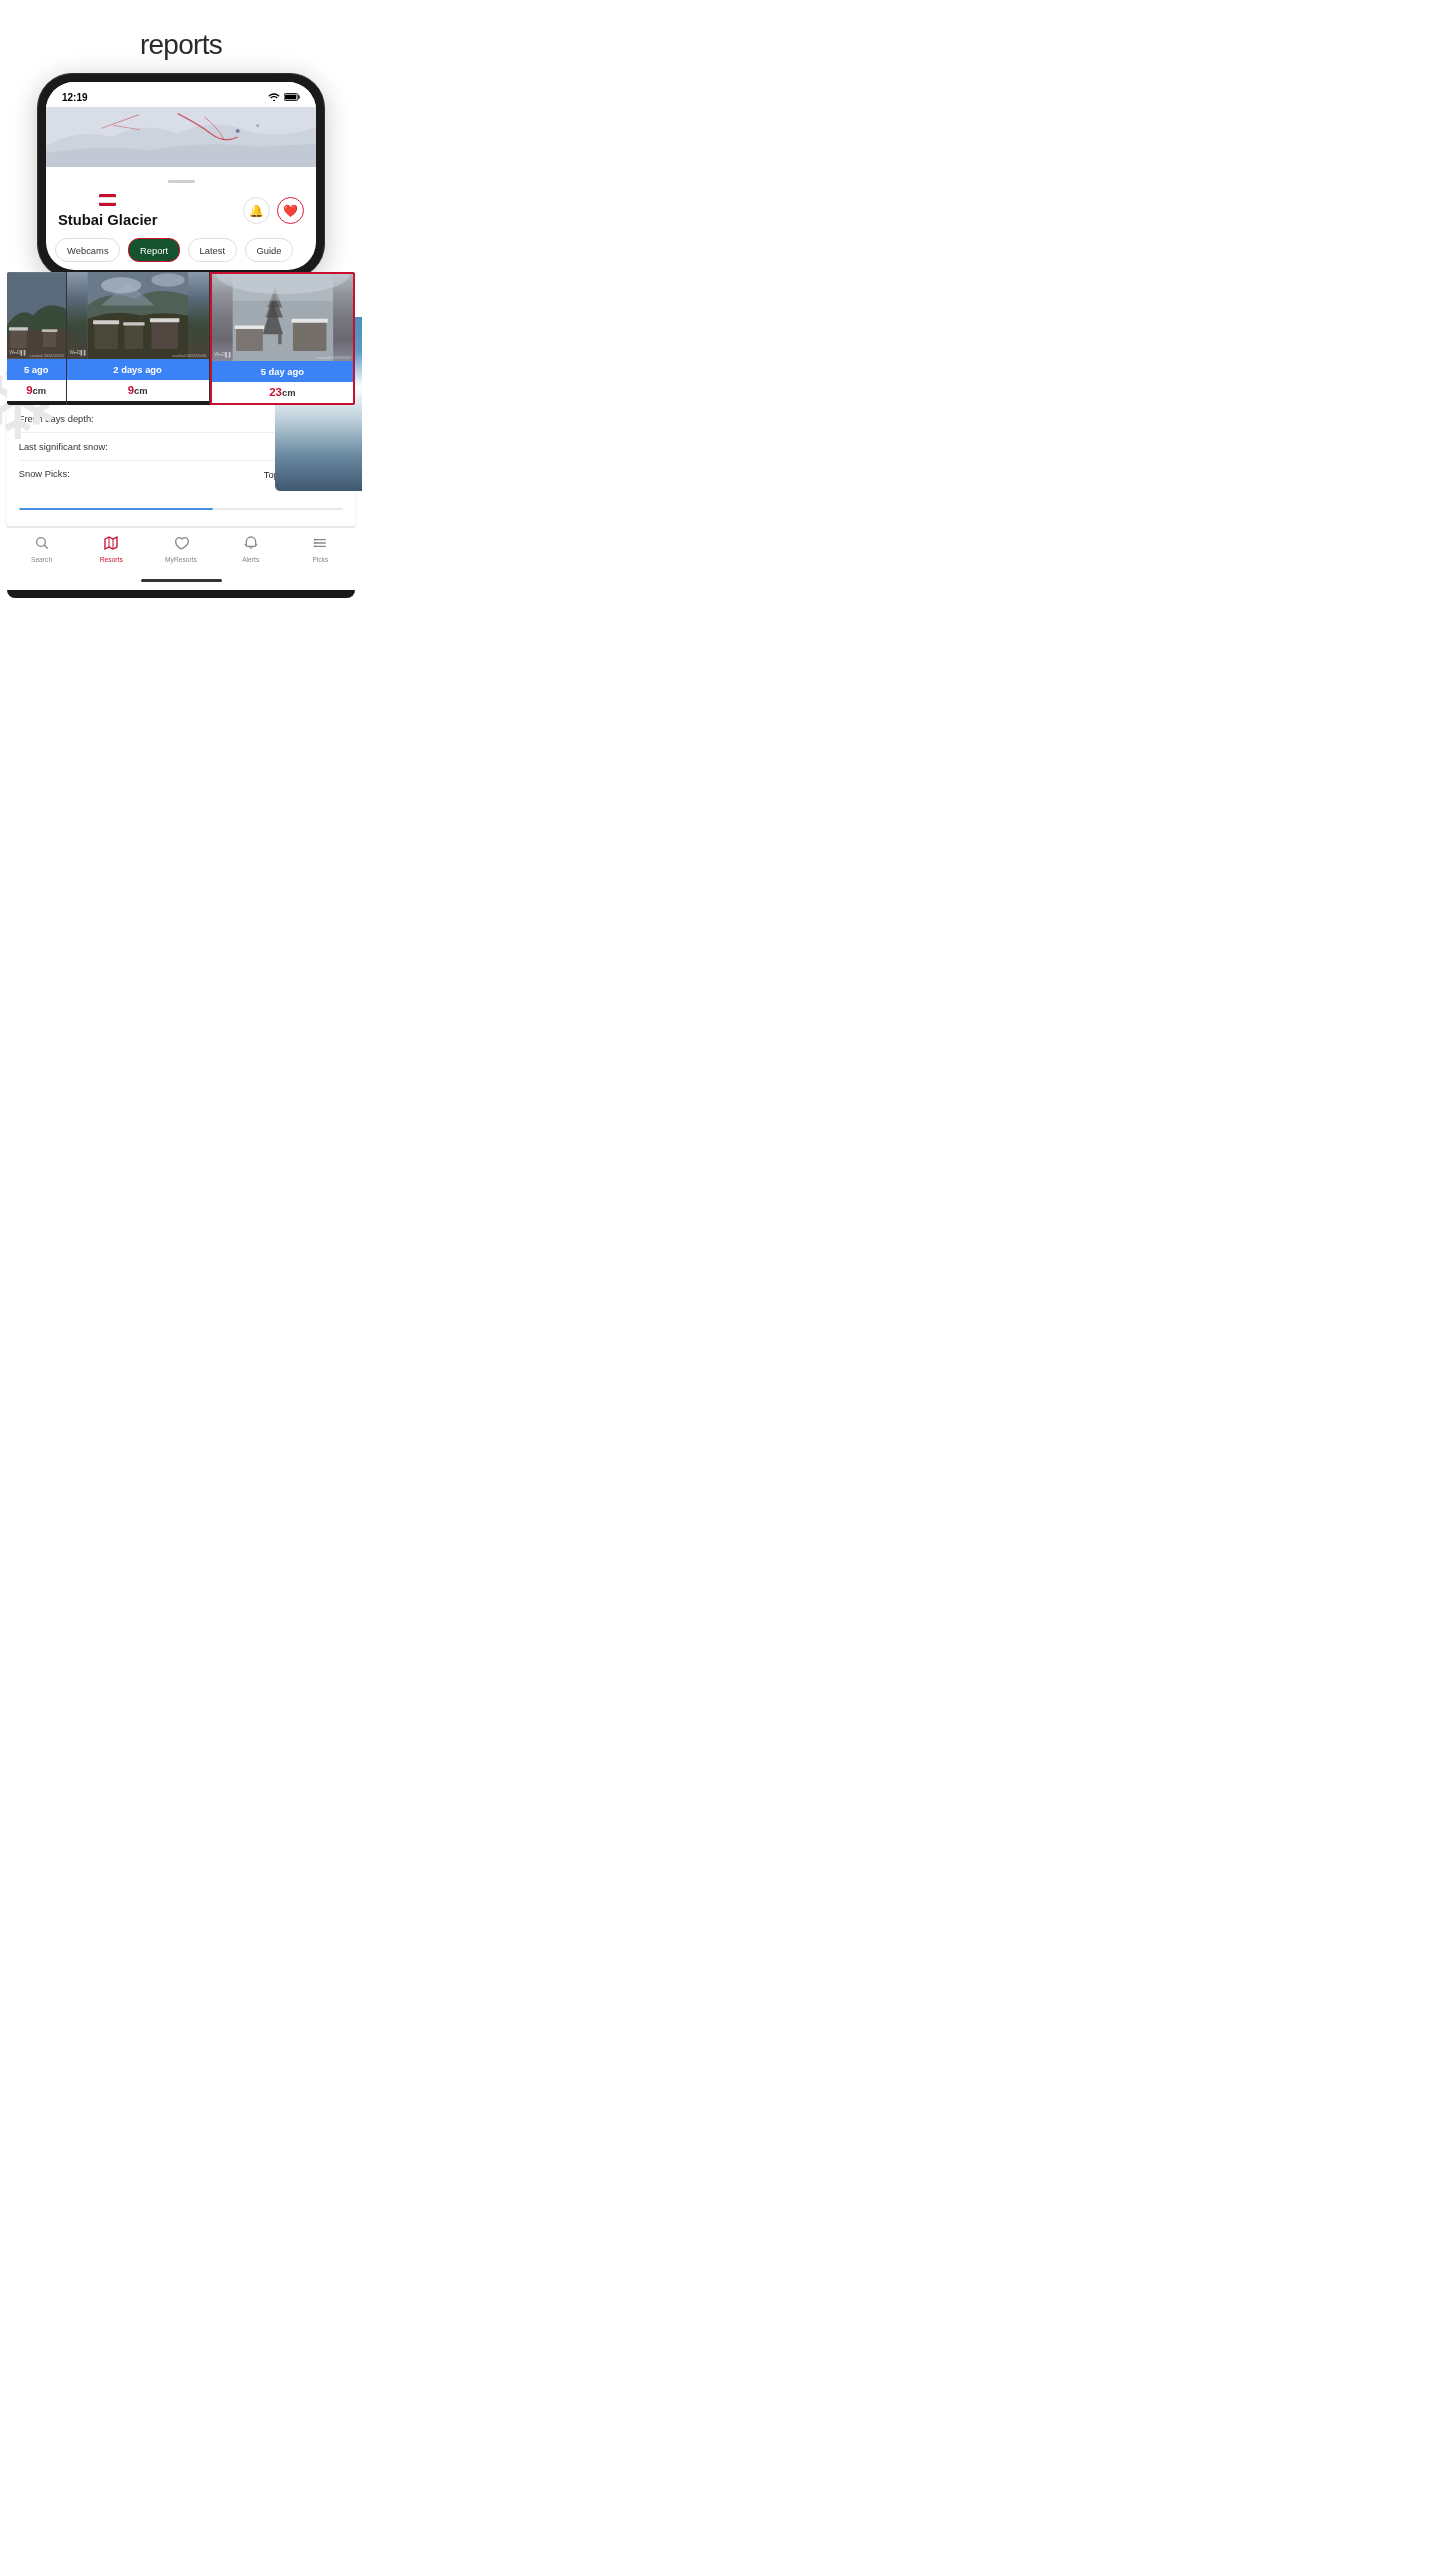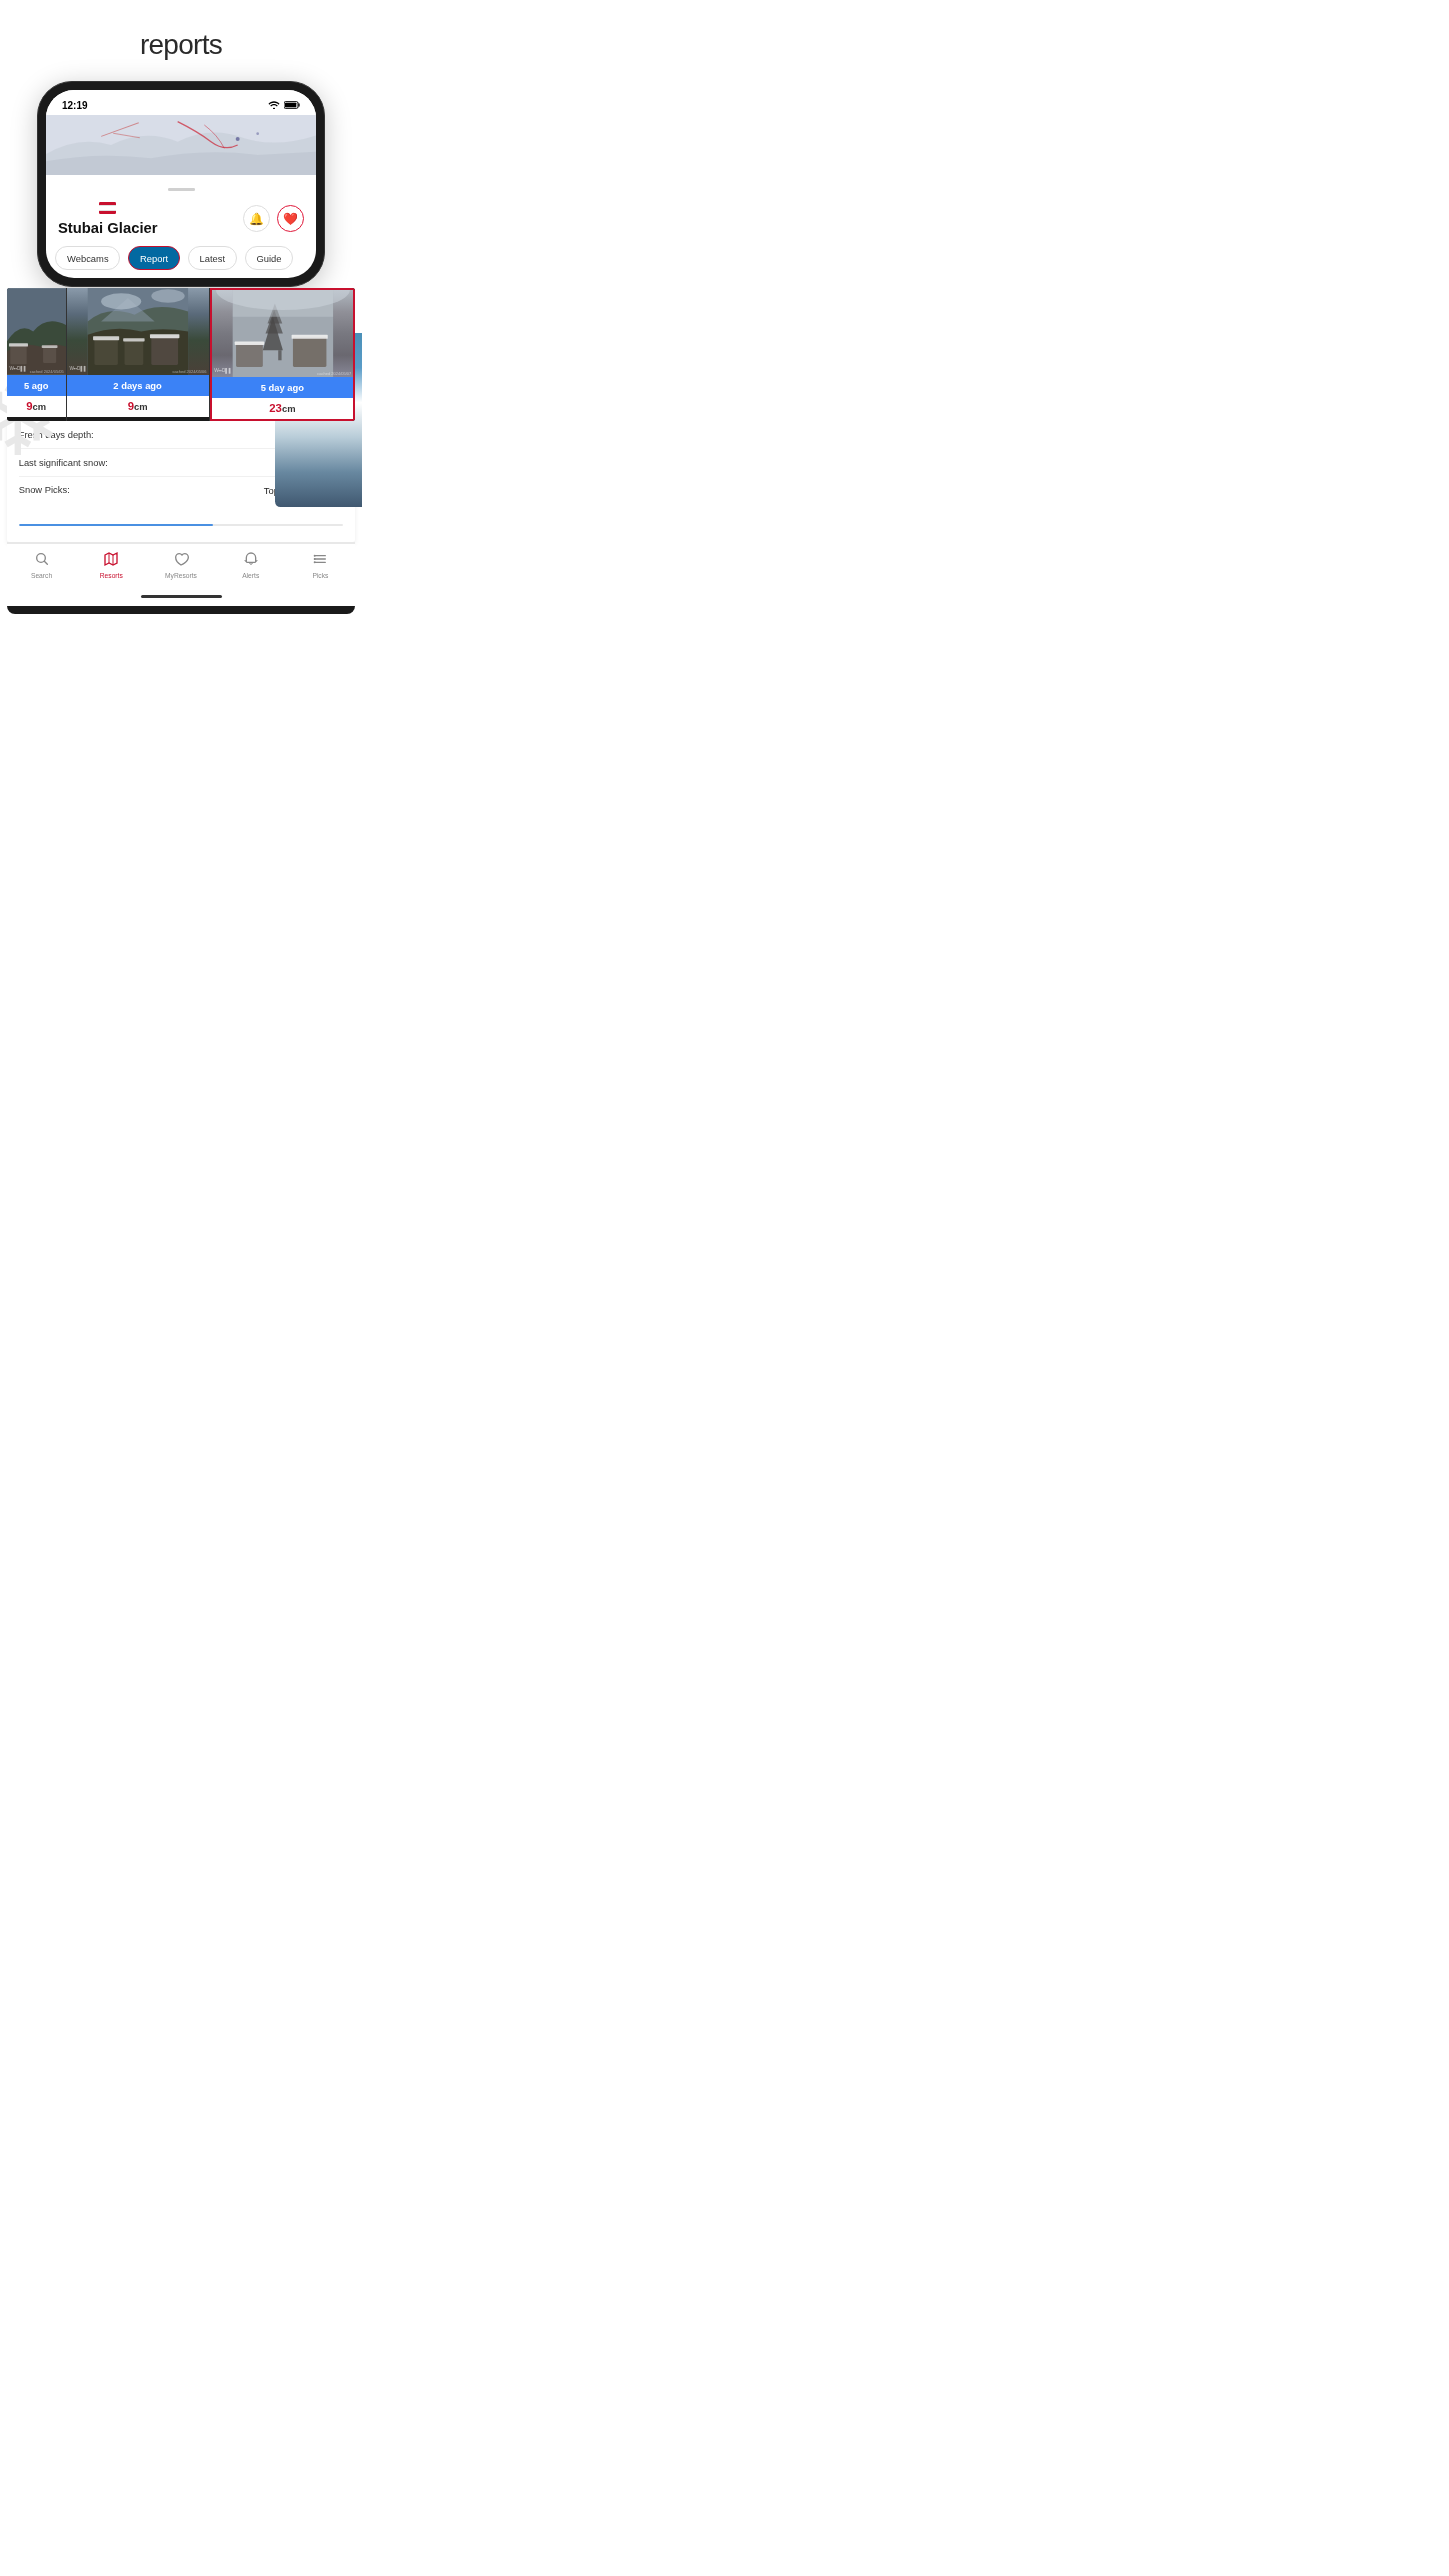--- a/index.html
+++ b/index.html
@@ -21,21 +21,21 @@
       color: #2a2a2a;
       padding-top: 29px;
       padding-bottom: 12px;
       letter-spacing: -0.7px;
     }
 
     
     .phone-frame {
       position: relative;
       width: 288px;
-      margin: 8px auto;
+      margin: 0 auto;
       background: #1a1a1a;
       border-radius: 35px;
       padding: 8px;
       box-shadow: 0 5.4px 27px rgba(0,0,0,0.22);
       border: 1.3px solid #333;
     }
 
     .phone-screen {
       background: #fff;
       border-radius: 28px;
@@ -181,23 +181,24 @@
       border: 1px solid #ddd;
       background: #fff;
       font-size: 9.4px;
       font-weight: 500;
       color: #333;
       cursor: pointer;
       white-space: nowrap;
     }
 
     .tab-btn.active {
-      background: #0369a1;
+      background: #14532d;
       color: #fff;
       border-color: #c8102e;
+      border-radius: 11px;
     }
 
     
     .webcam-overlay {
       position: relative;
       z-index: 10;
       margin-top: -6.7px;
     }
 
     

